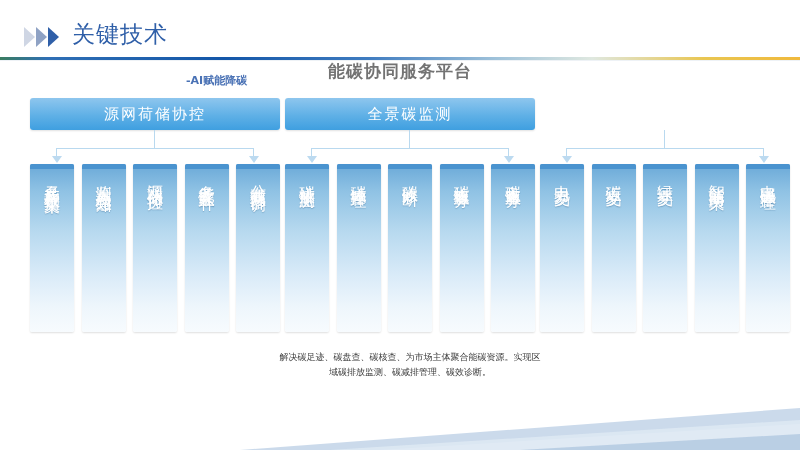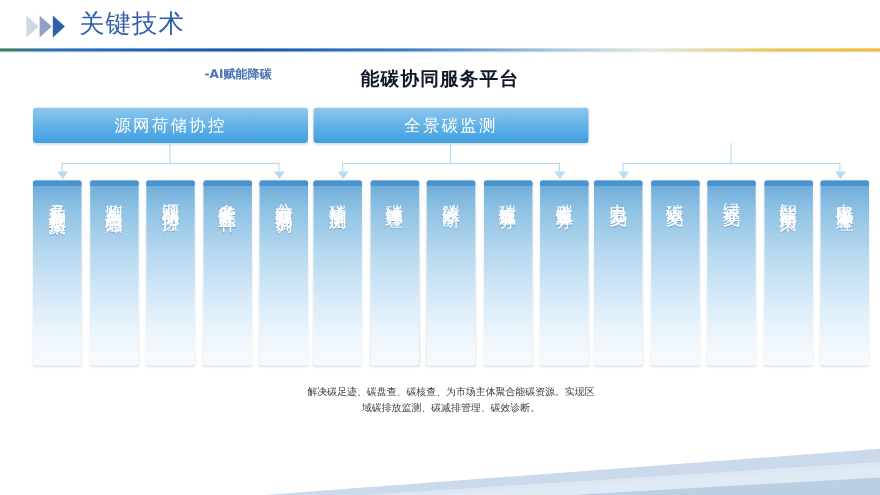--- a/index.html
+++ b/index.html
@@ -3,37 +3,37 @@
 <meta charset="utf-8">
 <style>
   html,body{margin:0;padding:0;}
   body{
     width:800px;height:450px;
     background:#ffffff;
     font-family:"DejaVu Sans","Liberation Sans",sans-serif;
     overflow:hidden;position:relative;
   }
   
-  .header{position:absolute;left:0;top:0;width:800px;height:48px;background:#ffffff;}
+  .header{position:absolute;left:0;top:13px;width:800px;height:48px;background:#ffffff;}
   .chev-wrap{position:absolute;left:24px;top:14px;width:44px;height:20px;}
   .chev{position:absolute;top:0;width:0;height:0;
         border-top:10px solid transparent;border-bottom:10px solid transparent;}
   .chev.c1{left:0;border-left:11px solid #cfd6e4;}
   .chev.c2{left:12px;border-left:11px solid #8fa2c4;}
   .chev.c3{left:24px;border-left:11px solid #2f5fa8;}
   .hdr-title{position:absolute;left:72px;top:6px;font-size:23px;color:#2f5fa8;
              letter-spacing:1px;font-weight:400;}
   .hdr-sub{position:absolute;left:186px;top:20px;font-size:11px;color:#4a72b5;font-weight:700;margin-top:40px;}
   .rule{position:absolute;left:0;top:44px;width:800px;height:3px;
         background:linear-gradient(to right,#3a7d60 0%,#2f6fb5 6%,#1356a8 28%,#3f7cc0 46%,#9fc2da 62%,#dfe8e0 74%,#e9c651 88%,#f0b93c 100%);}
   .rule2{position:absolute;left:0;top:47px;width:800px;height:1px;background:#eef2f6;}
 
   
   .main-title{position:absolute;left:0;top:60px;width:800px;text-align:center;
-              font-size:17px;font-weight:700;color:#0f172a;letter-spacing:1px;}
+              font-size:17px;font-weight:700;color:#737373;letter-spacing:1px;}
 
   
   .col{position:absolute;top:98px;width:250px;height:310px;}
   .col.c0{left:30px;}
   .col.c1{left:285px;}
   .col.c2{left:540px;}
 
   .sec-head{position:absolute;left:0;top:0;width:250px;height:32px;
             background:linear-gradient(to bottom,#8ec6ee 0%,#5fb0e6 55%,#3f9fe0 100%);
             border-radius:3px;color:#fff;font-size:15px;text-align:center;

